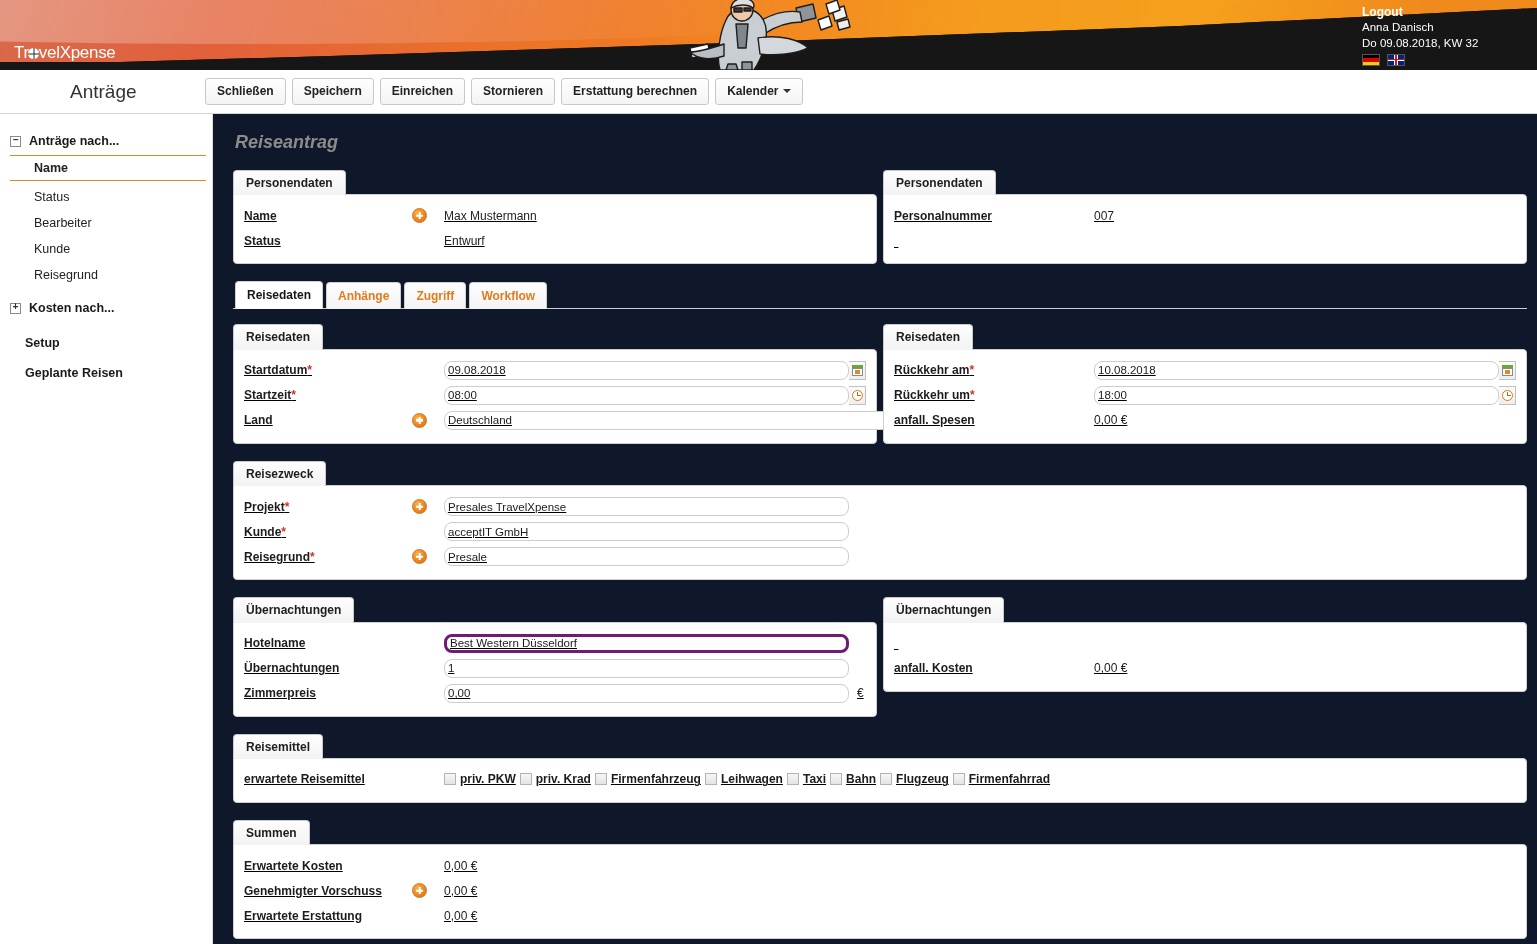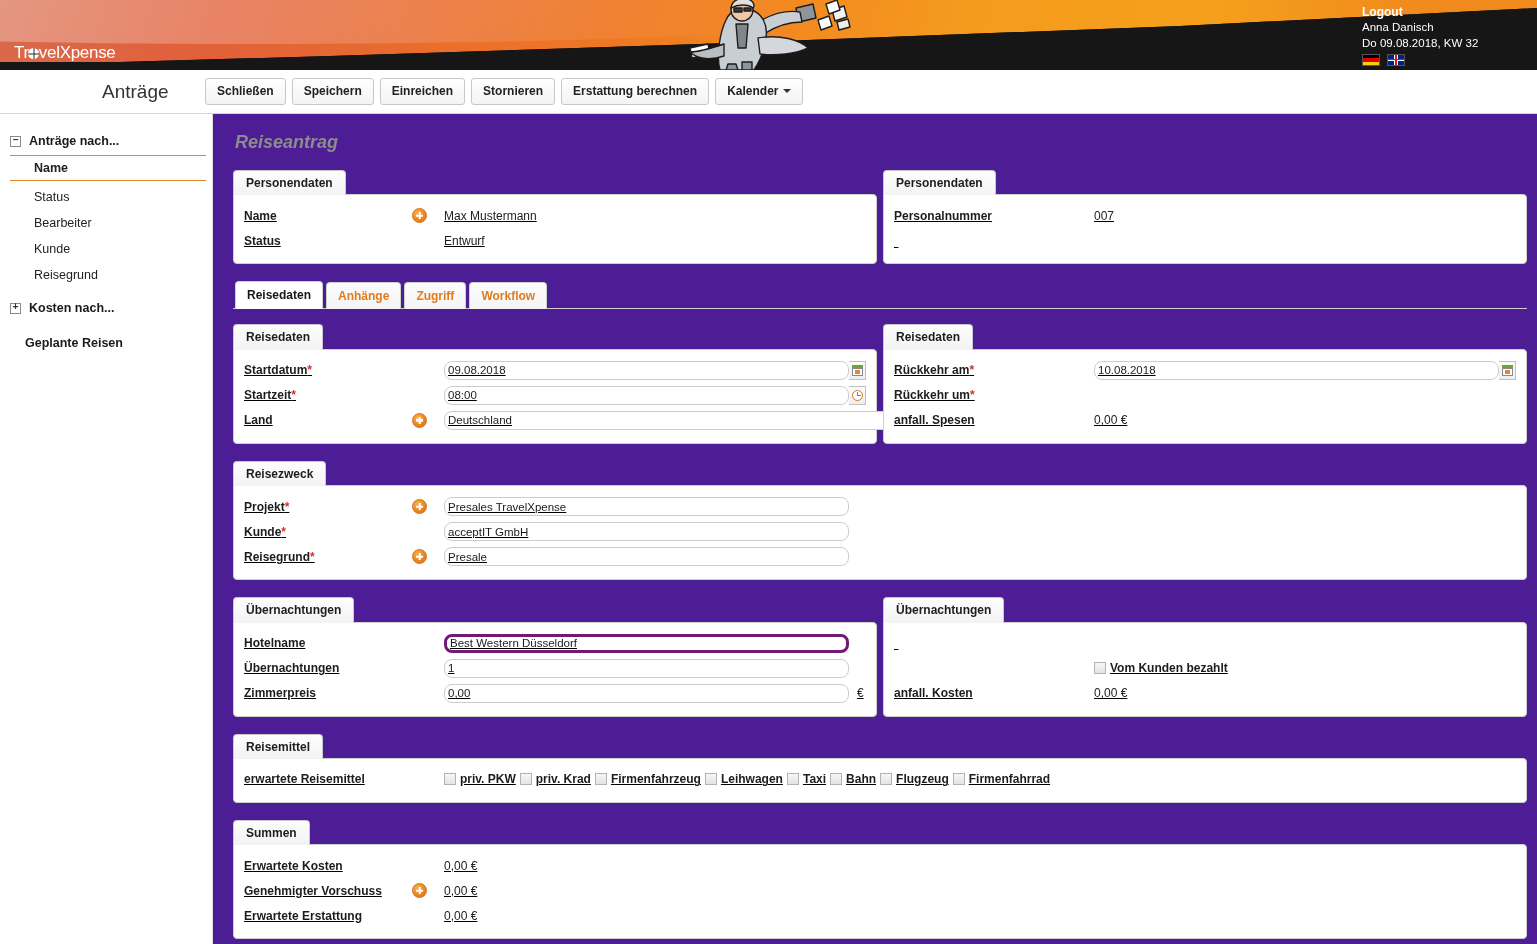--- a/index.html
+++ b/index.html
@@ -84,21 +84,21 @@
 
   
   .toolbar-row {
     position: relative;
     height: 44px; width: 1537px;
     background: #fff;
     border-bottom: 1px solid #d6d6d6;
     display: flex; align-items: center;
   }
   .page-title {
-    width: 205px; padding-left: 102px;
+    width: 205px; padding-left: 70px;
     font-size: 19px; color: #333; font-weight: normal;
   }
   .tb-buttons { display: flex; gap: 6px; align-items: center; }
   .tb-btn {
     background: linear-gradient(#fefefe, #f4f4f4);
     border: 1px solid #c8c8c8; border-radius: 3px;
     font-size: 12px; font-weight: bold; color: #222;
     padding: 5px 11px 6px; cursor: pointer; line-height: 1.2;
     font-family: "Liberation Sans", sans-serif;
   }
@@ -136,21 +136,21 @@
     padding-top: 5px; padding-bottom: 5px;
     margin: 3px 6px 3px 10px; padding-left: 24px;
   }
   .sb-standalone {
     padding: 8px 0 8px 25px; font-weight: bold; font-size: 12.5px; color: #1a1a1a; cursor: pointer;
   }
   .sb-gap { height: 9px; }
 
   
   .main {
-    flex: 1; background: #4c1d95; padding: 18px 10px 0 20px; overflow: hidden;
+    flex: 1; background: #0f172a; padding: 18px 10px 0 20px; overflow: hidden;
   }
   .form-title {
     font-size: 18px; font-style: italic; color: #8c8c8c;
     font-weight: bold; margin: 0 0 16px 2px;
   }
 
   .row { display: flex; gap: 6px; margin-bottom: 16px; }
   .col { flex: 1 1 0; min-width: 0; }
 
   
@@ -336,20 +336,21 @@
     <div class="sb-item">Status</div>
     <div class="sb-item">Bearbeiter</div>
     <div class="sb-item">Kunde</div>
     <div class="sb-item">Reisegrund</div>
     <div class="sb-gap"></div>
     <div class="sb-group">
       <span class="sb-toggle">+</span>
       <span>Kosten nach...</span>
     </div>
     <div class="sb-gap"></div>
+    <div class="sb-standalone">Setup</div>
     <div class="sb-standalone">Geplante Reisen</div>
   </div>
 
   <div class="main">
     <div class="form-title">Reiseantrag</div>
 
     <div class="row">
       <div class="col">
         <div class="panel">
           <div class="panel-tab">Personendaten</div>
@@ -444,20 +445,26 @@
                   <span class="inp-btn">
                     <span class="cal-ico">
                         <span class="cal-dot"></span>
                       </span>
                   </span>
                 </div>
               </div>
               <div class="frow">
                 <div class="flabel"><span>Rückkehr um</span><span class="req">*</span></div>
                 <div class="plus-col"></div>
+                <div class="inp-wrap">
+                  <input class="inp" value="18:00" style="">
+                  <span class="inp-btn">
+                    <span class="clock-ico"></span>
+                  </span>
+                </div>
               </div>
               <div class="frow">
                 <div class="flabel">anfall. Spesen</div>
                 <div class="plus-col"></div>
                 <div class="fvalue-money">0,00 €</div>
               </div>
             </div>
           </div>
         </div>
       </div>
@@ -514,28 +521,20 @@
               </div>
             </div>
           </div>
         </div>
         <div class="col">
           <div class="panel">
             <div class="panel-tab">Übernachtungen</div>
             <div class="panel-body">
               <div class="frow">&nbsp;</div>
               <div class="frow">
-                <div class="flabel"></div>
-                <div class="plus-col"></div>
-                <label class="cb-label">
-                  <span class="cb"></span>
-                  <span>Vom Kunden bezahlt</span>
-                </label>
-              </div>
-              <div class="frow">
                 <div class="flabel">anfall. Kosten</div>
                 <div class="plus-col"></div>
                 <div class="fvalue-money">0,00 €</div>
               </div>
             </div>
           </div>
         </div>
       </div>
 
       <div class="row">

